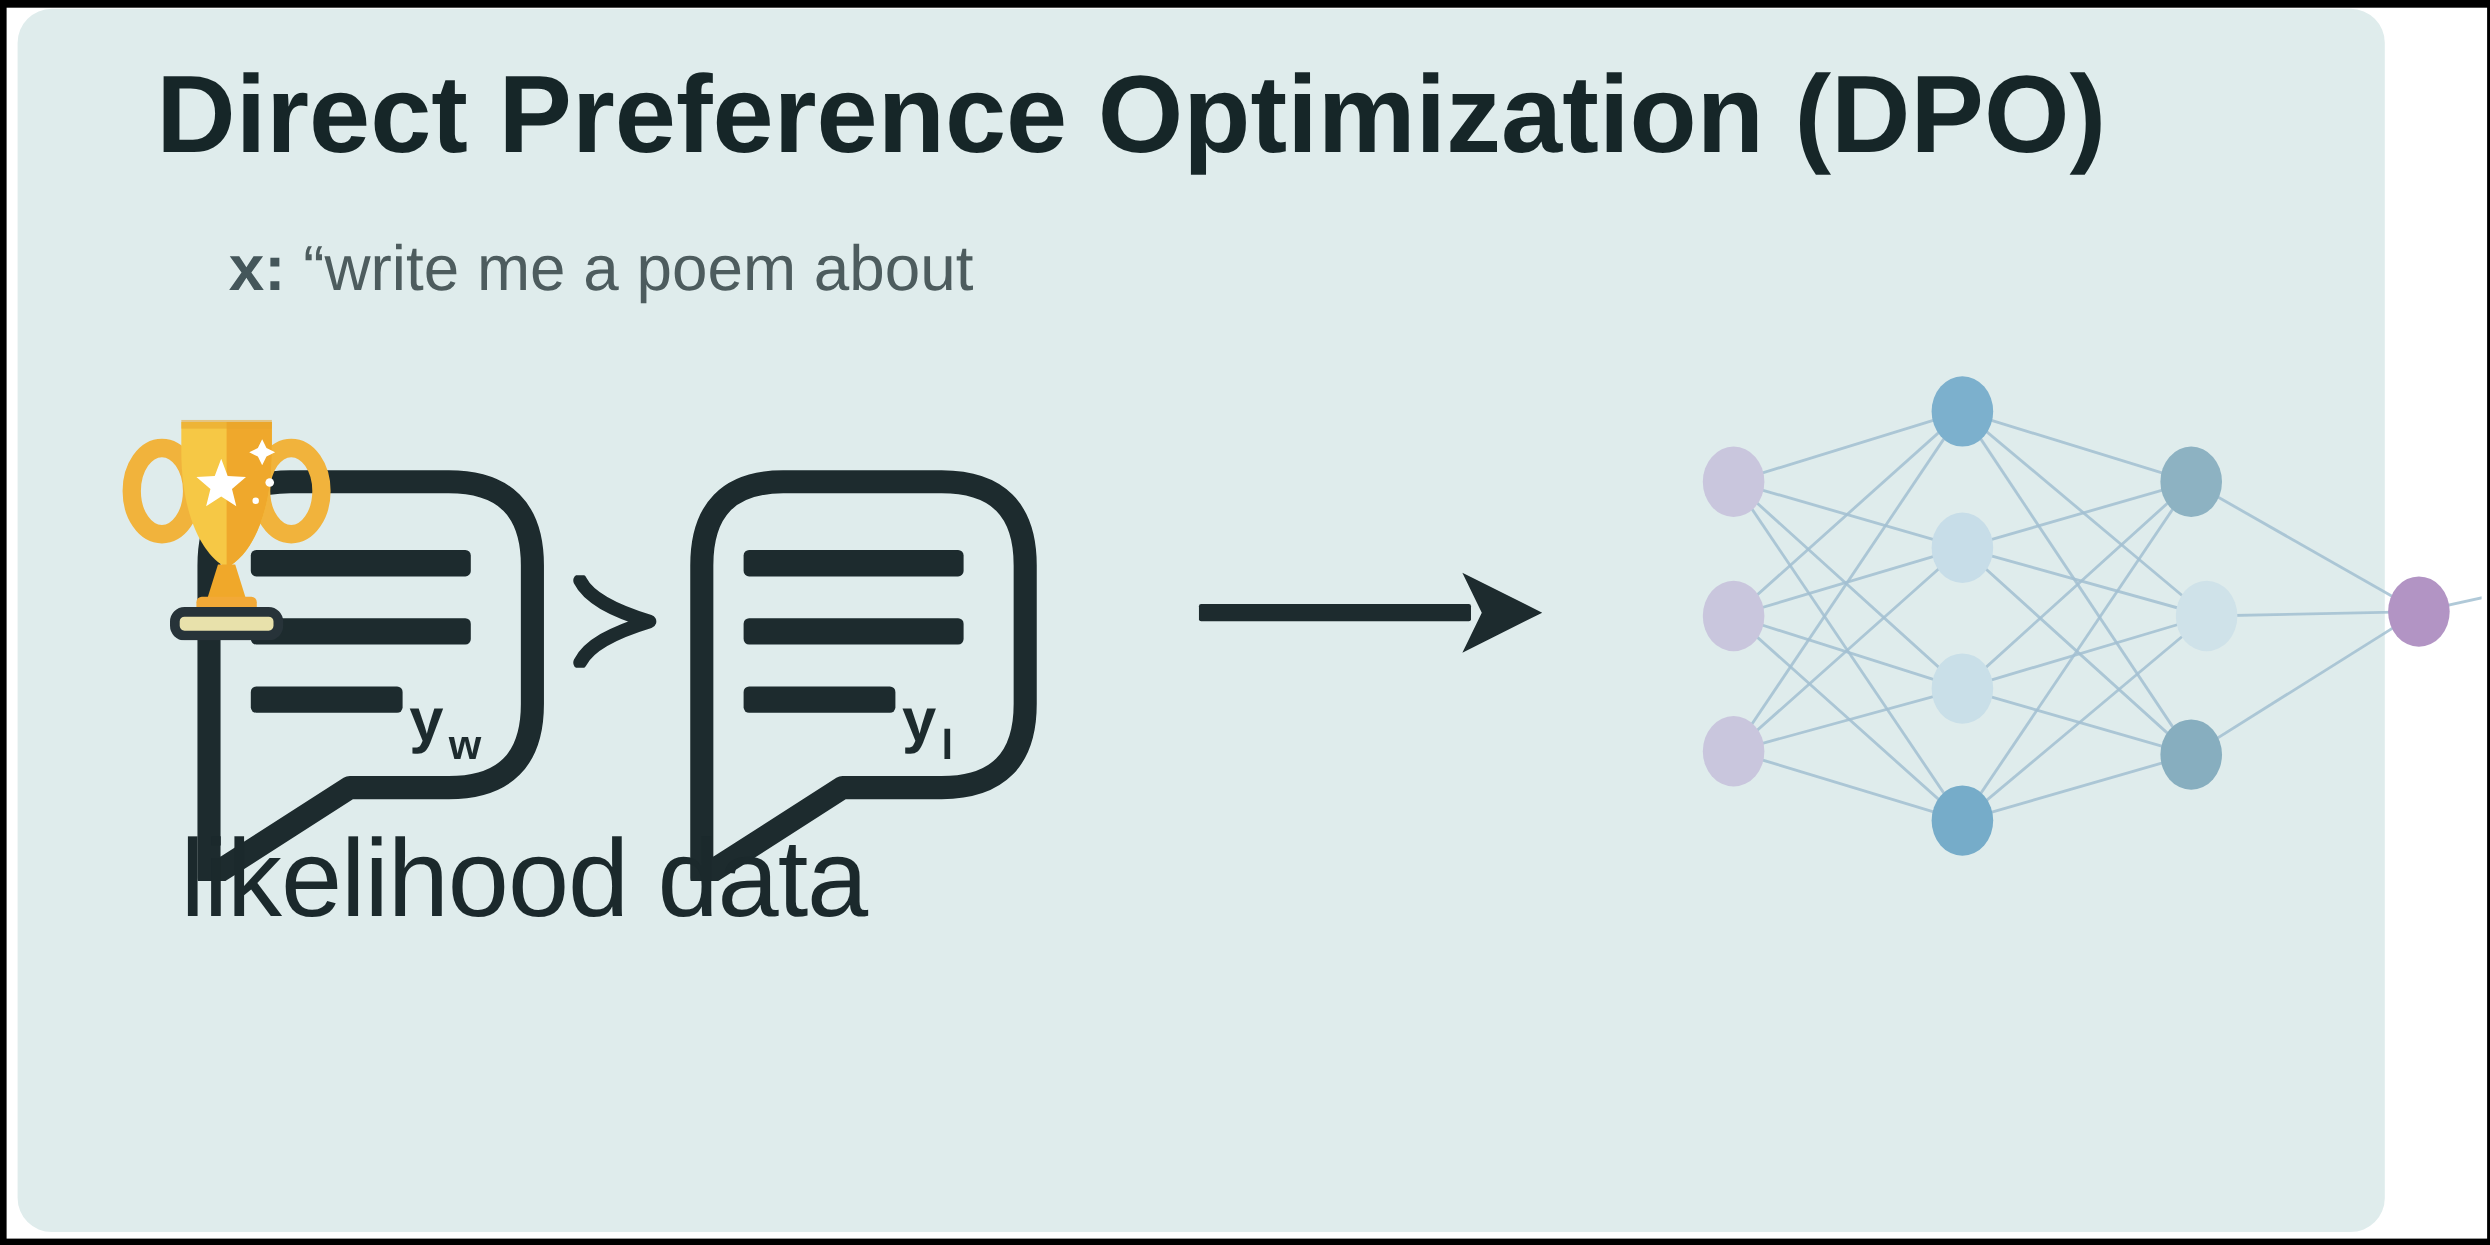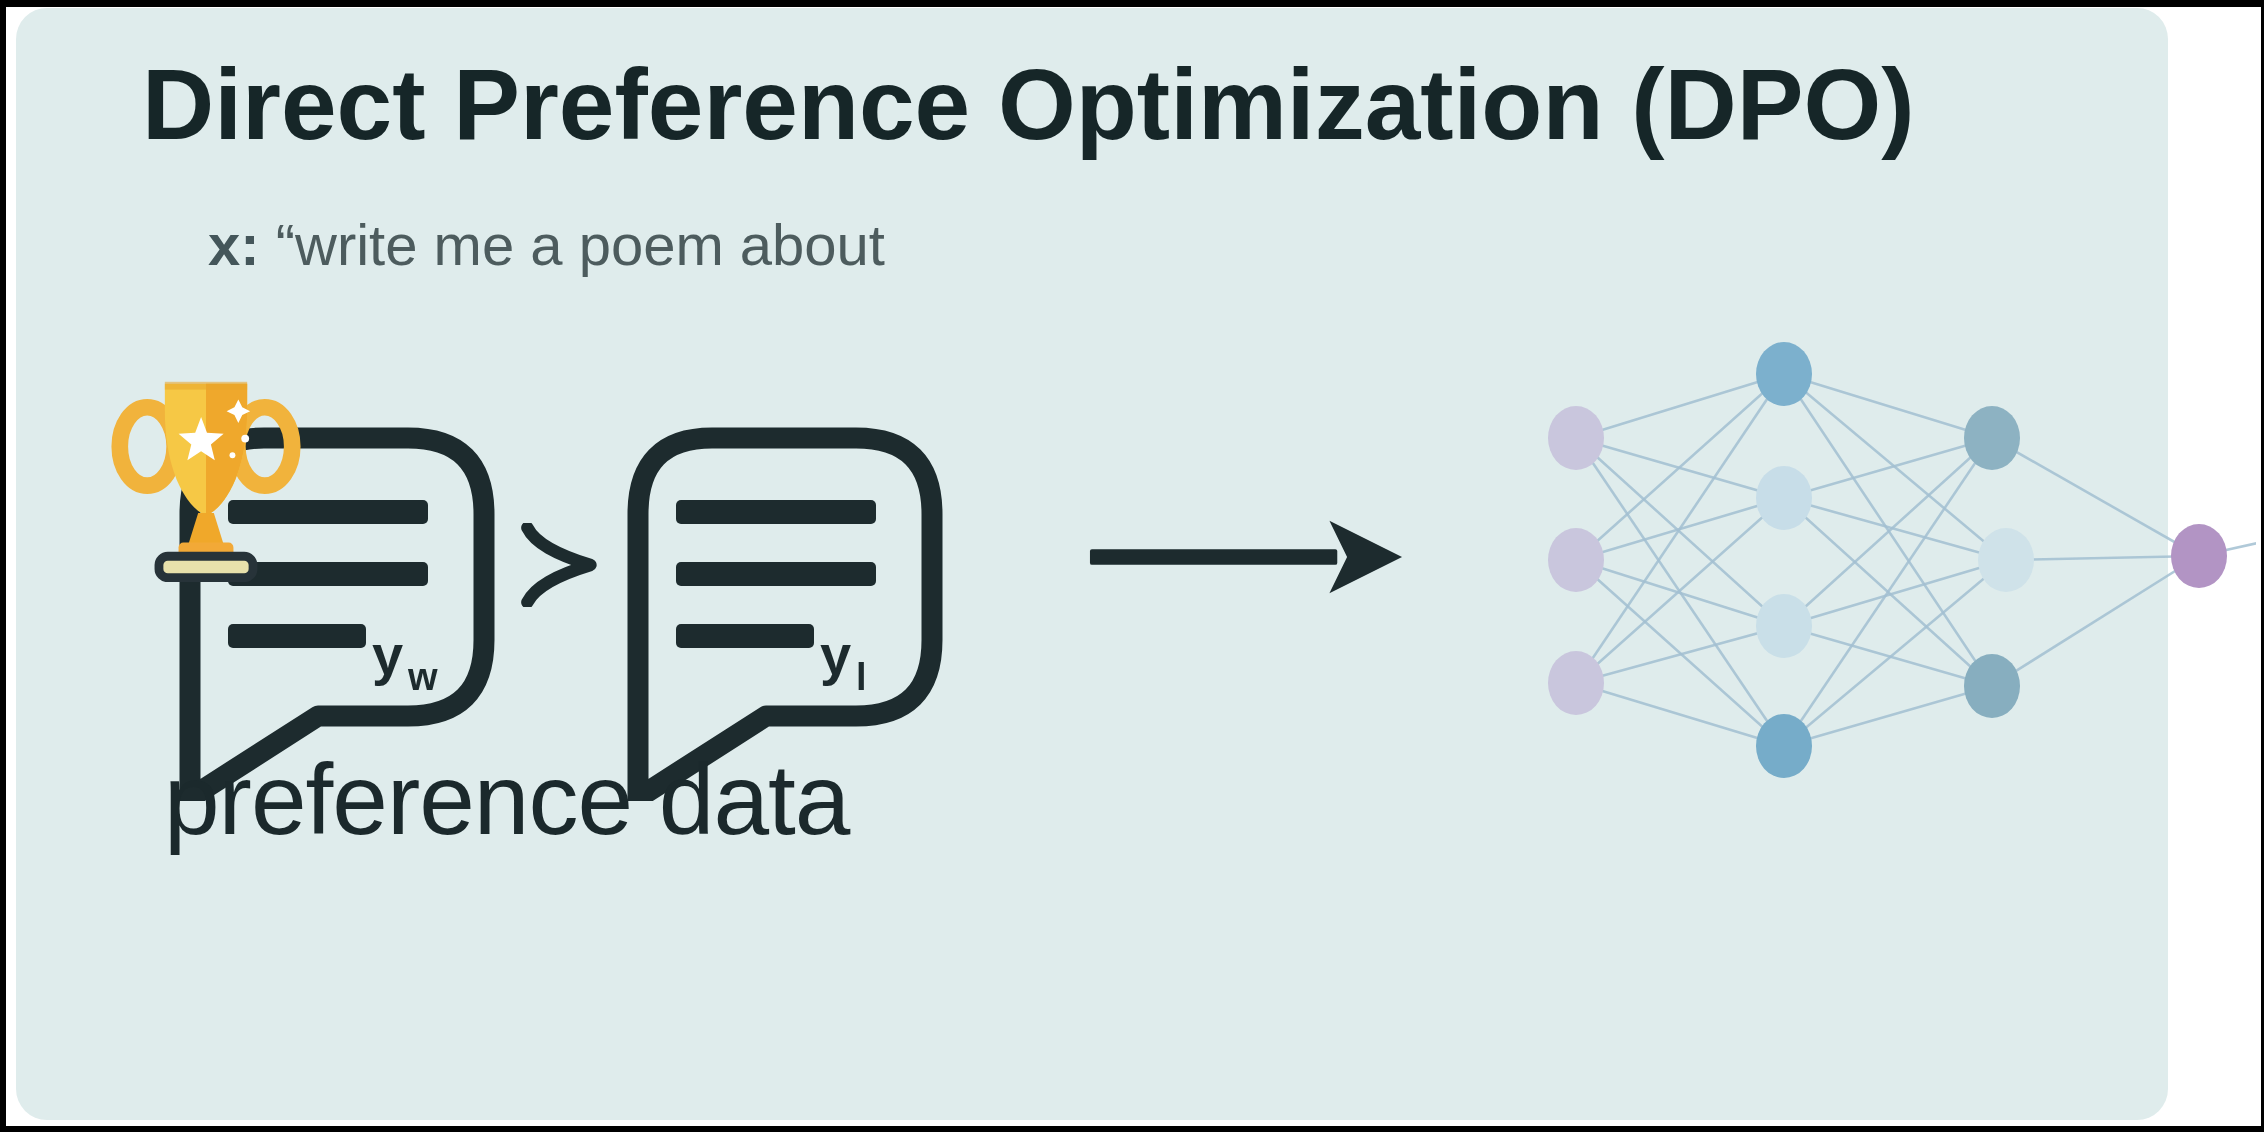--- a/index.html
+++ b/index.html
@@ -91,21 +91,21 @@
 
   <svg class="abs" style="left:598px;top:418px;" width="330" height="375" viewBox="0 0 330 375">
     <path d="M 98,12 L 242,12 Q 318,12 318,88 L 318,214 Q 318,290 242,290 L 152,290 L 24,372 L 24,88 Q 24,12 98,12 Z" fill="none" stroke="#1d2b2e" stroke-width="21" stroke-linejoin="round"></path>
     <rect x="62" y="74" width="200" height="24" rx="5" fill="#1d2b2e"></rect>
     <rect x="62" y="136" width="200" height="24" rx="5" fill="#1d2b2e"></rect>
     <rect x="62" y="198" width="138" height="24" rx="5" fill="#1d2b2e"></rect>
     <text class="ylabel" x="206" y="248">y</text>
     <text class="ysub" x="242" y="264">l</text>
   </svg>
 
-  <div class="abs caption">preference data</div>
+  <div class="abs caption">likelihood data</div>
 
   <svg class="abs" style="left:1072px;top:498px;" width="316" height="102" viewBox="0 0 322 102">
     <rect x="2" y="43" width="252" height="16" rx="2" fill="#1d2b2e"></rect>
     <path d="M 246,14 L 320,51 L 246,88 L 264,51 Z" fill="#1d2b2e"></path>
   </svg>
 
 
   <svg id="network-svg" class="abs" style="left:1500px;top:325px;" width="740" height="460" viewBox="0 0 740 460">
       <line x1="60" y1="105" x2="268" y2="41" stroke="#a3c0d2" stroke-width="2.6" opacity="0.85"></line>
       <line x1="60" y1="105" x2="268" y2="165" stroke="#a3c0d2" stroke-width="2.6" opacity="0.85"></line>

